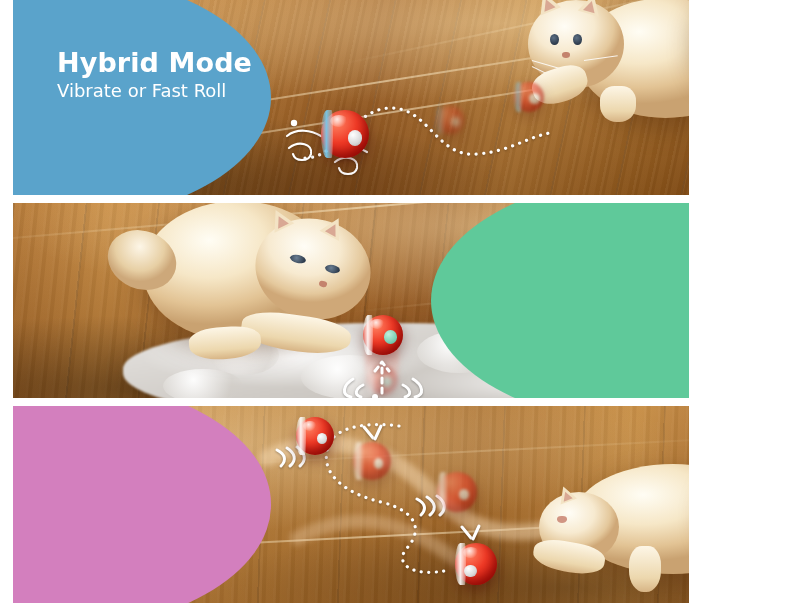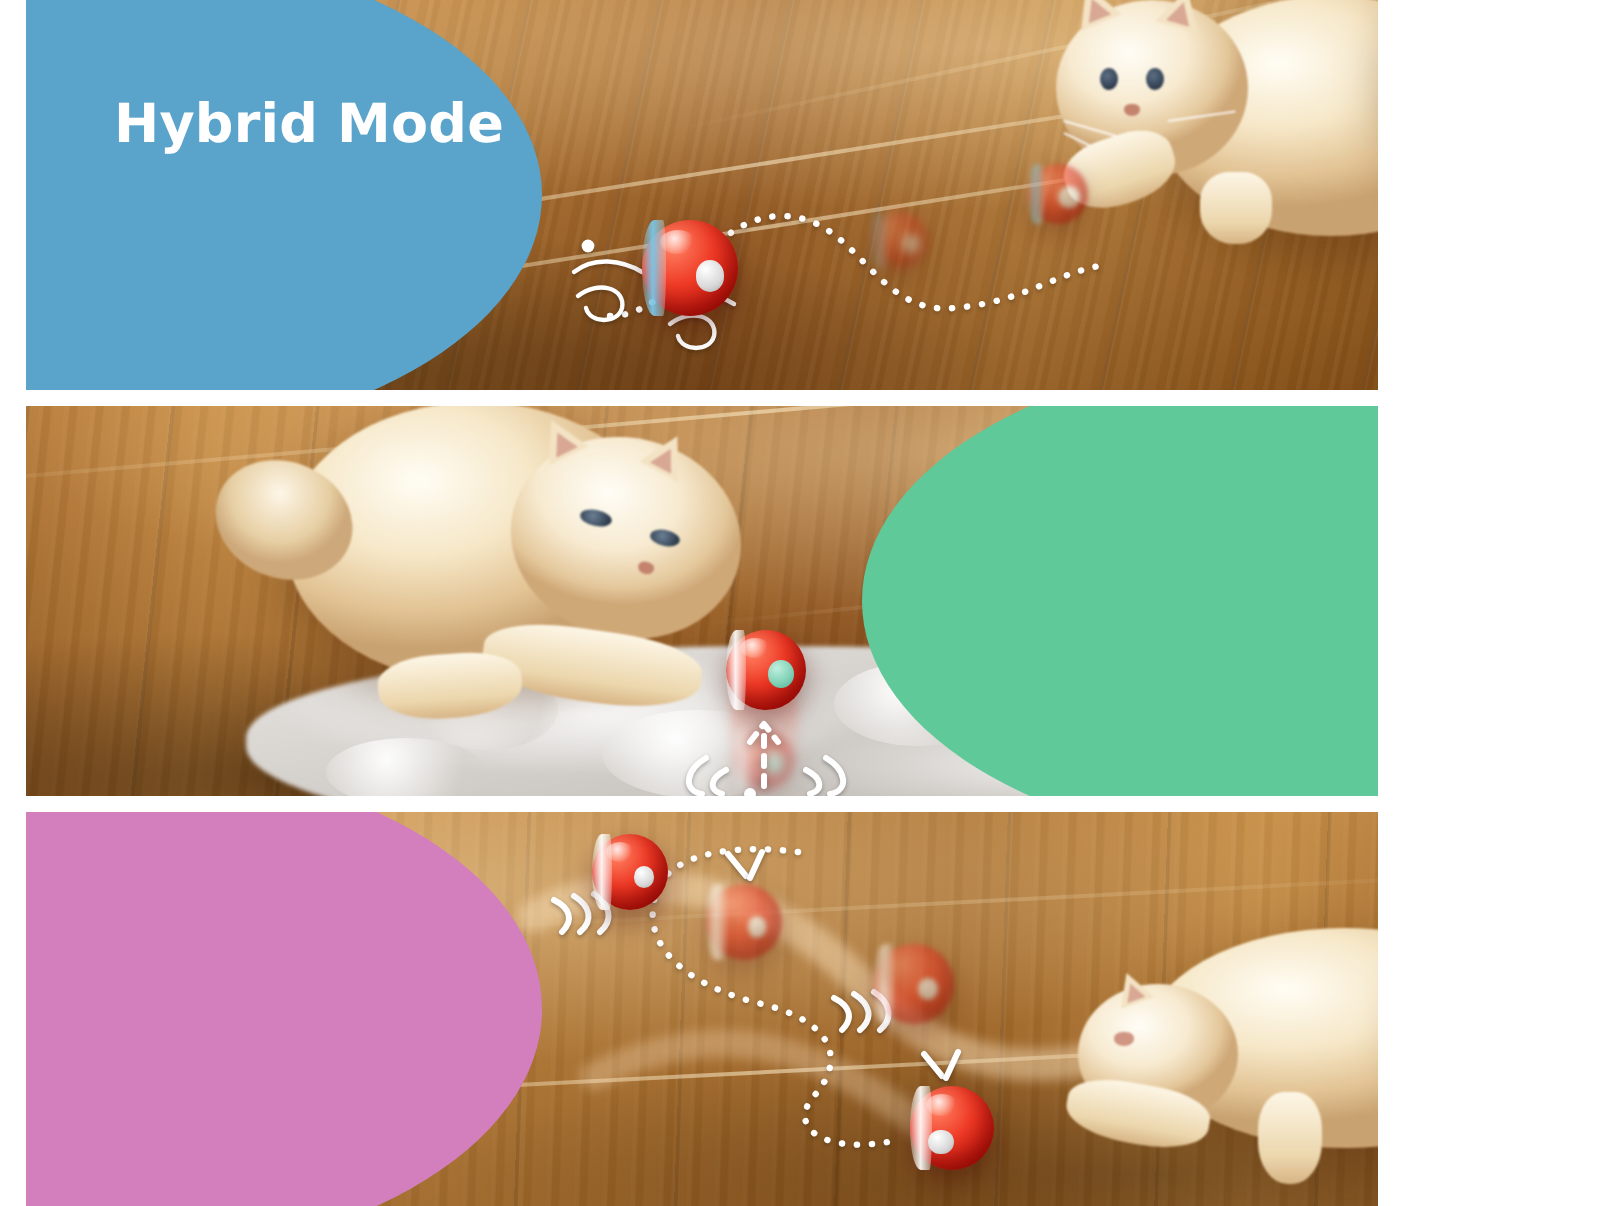--- a/index.html
+++ b/index.html
@@ -202,20 +202,21 @@
     </div>
     <div class="ball" style="left:308px; top:110px; width:48px; height:48px;">
       <div class="band"></div>
       <div class="dot" style="left:56%; top:42%; width:30%; height:32%;"></div>
       <div class="gloss"></div>
     </div>
 
     <div class="blob left" id="blob-hybrid"></div>
     <div class="caption" id="caption-hybrid">
       <div class="mode-title">Hybrid Mode</div>
+      <div class="mode-sub">Vibrate or Fast Roll</div>
     </div>
   </section>
 
   <section class="panel" id="panel-bounce">
 
     <div class="photo">
       <div class="wood" style="background:
           repeating-linear-gradient(96deg, rgba(255,255,255,.05) 0px, rgba(255,255,255,.05) 2px, rgba(0,0,0,.05) 3px, rgba(0,0,0,.05) 6px, rgba(255,255,255,.03) 7px, rgba(255,255,255,.03) 13px),
           repeating-linear-gradient(96deg, rgba(0,0,0,.14) 0px, rgba(0,0,0,.14) 1.5px, rgba(0,0,0,0) 2px, rgba(0,0,0,0) 72px),
           linear-gradient(94deg,#9c5c1c 0%,#c08034 20%,#ad6a24 42%,#95551a 60%,#b87b33 80%,#8e5016 100%);"></div>

